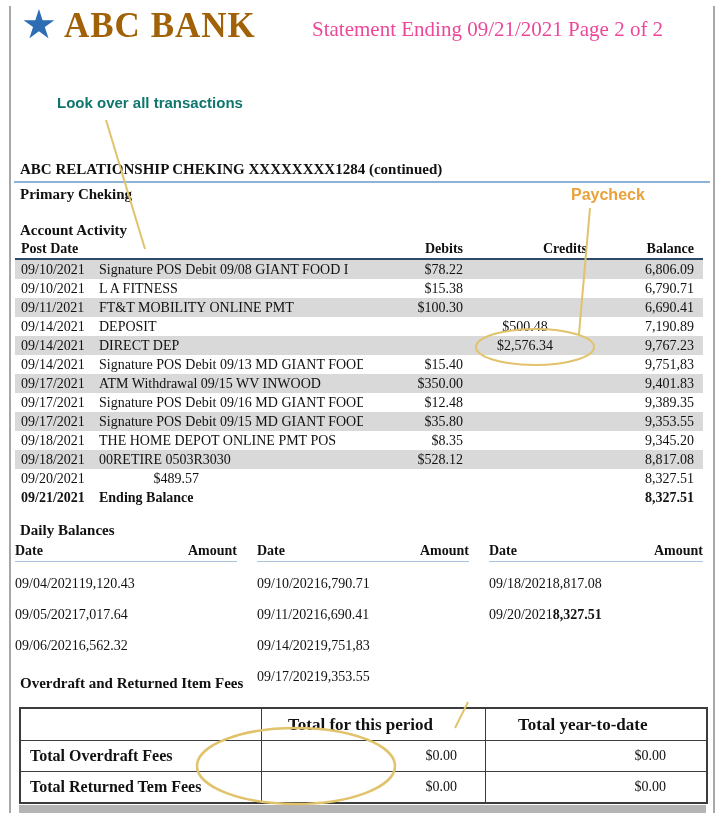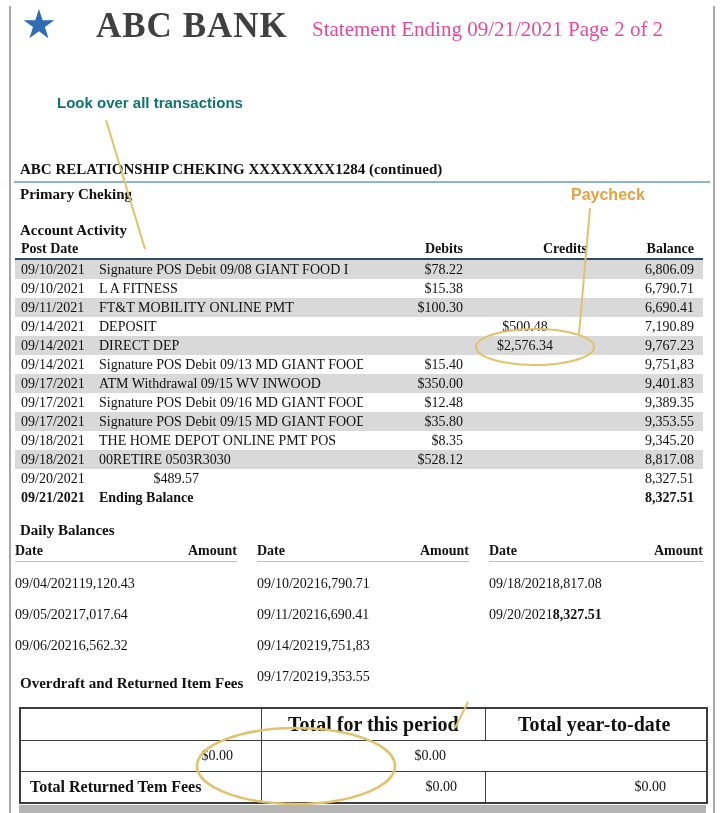--- a/index.html
+++ b/index.html
@@ -63,40 +63,40 @@
   .drow{display:flex;height:19px;line-height:19px;margin-top:12px;}
   .drow .da.bold{font-weight:bold;}
 
   
   .fees-heading{position:absolute;left:20px;top:675px;font-size:15px;font-weight:bold;}
   #fees-table{position:absolute;left:19px;top:707px;width:685px;border:2px solid #3c3c3c;
         background:#fff;}
   .frow{display:grid;grid-template-columns:241px 224px 1fr;align-items:center;}
   .frow > div{height:100%;display:flex;align-items:center;}
   .fcell-1,.fcell-2{border-right:1.5px solid #3c3c3c;}
-  .frow.head{height:31px;border-bottom:1.5px solid #3c3c3c;font-size:20px;font-weight:bold;}
+  .frow.head{height:31px;border-bottom:1.5px solid #3c3c3c;font-size:17px;font-weight:bold;}
   .frow.head .fcell-2{padding-left:26px;}
   .frow.head .fcell-3{padding-left:32px;}
   .frow.r1{height:30px;border-bottom:1.5px solid #3c3c3c;}
   .frow.r2{height:30px;}
   .flabel{font-size:16px;font-weight:bold;padding-left:9px;}
   .fval{font-size:14px;justify-content:flex-end;}
   .fcell-2.fval{padding-right:28px;}
   .fcell-3.fval{padding-right:40px;}
 </style>
 </head>
 <body>
 
 <div id="page">
 
   <div class="vborder left"></div>
   <div class="vborder right"></div>
 
   <span class="star brand" style="color: rgb(46, 109, 180);">★</span>
-  <div class="bank-name brand" style="color: #404040; margin-left: 32px;">ABC BANK</div>
+  <div class="bank-name brand" style="color: #a16207;">ABC BANK</div>
   <div class="stmt-line">Statement Ending 09/21/2021 Page 2 of 2</div>
 
   <div class="note" id="note-transactions" style="color: #0f766e;">Look over all transactions</div>
   <div class="note" id="note-paycheck" style="color: rgb(233, 162, 59);">Paycheck</div>
   <div class="note" id="note-fees" style="color: rgb(233, 162, 59);">Watch for unexpected fees</div>
 
   <div class="acct-title">ABC RELATIONSHIP CHEKING XXXXXXXX1284 (continued)</div>
   <div class="rule-blue"></div>
   <div class="acct-sub">Primary Cheking</div>
 
@@ -262,20 +262,21 @@
     </div>
 
   <div class="fees-heading">Overdraft and Returned Item Fees</div>
   <div id="fees-table">
     <div class="frow head">
       <div class="fcell-1"></div>
       <div class="fcell-2">Total for this period</div>
       <div class="fcell-3">Total year-to-date</div>
     </div>
   <div class="frow r1">
+        <div class="fcell-1 flabel">Total Overdraft Fees</div>
         <div class="fcell-2 fval">$0.00</div>
         <div class="fcell-3 fval">$0.00</div>
       </div>
       <div class="frow r2">
         <div class="fcell-1 flabel">Total Returned Tem Fees</div>
         <div class="fcell-2 fval">$0.00</div>
         <div class="fcell-3 fval">$0.00</div>
       </div>
     </div>
 

